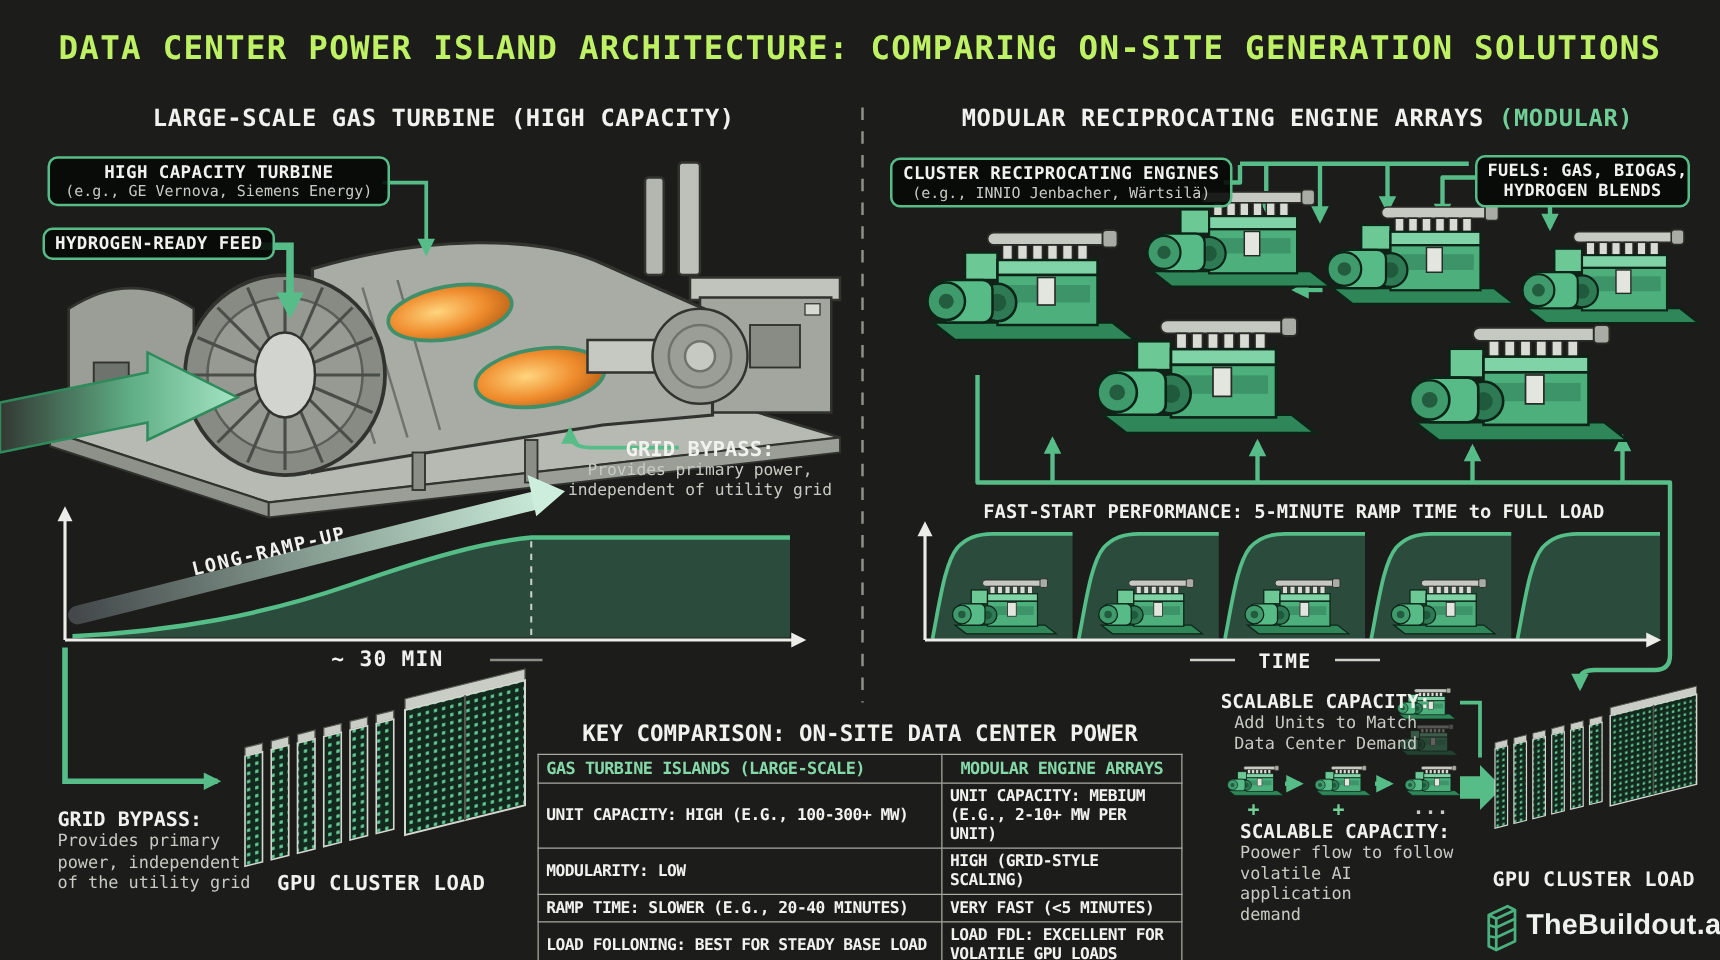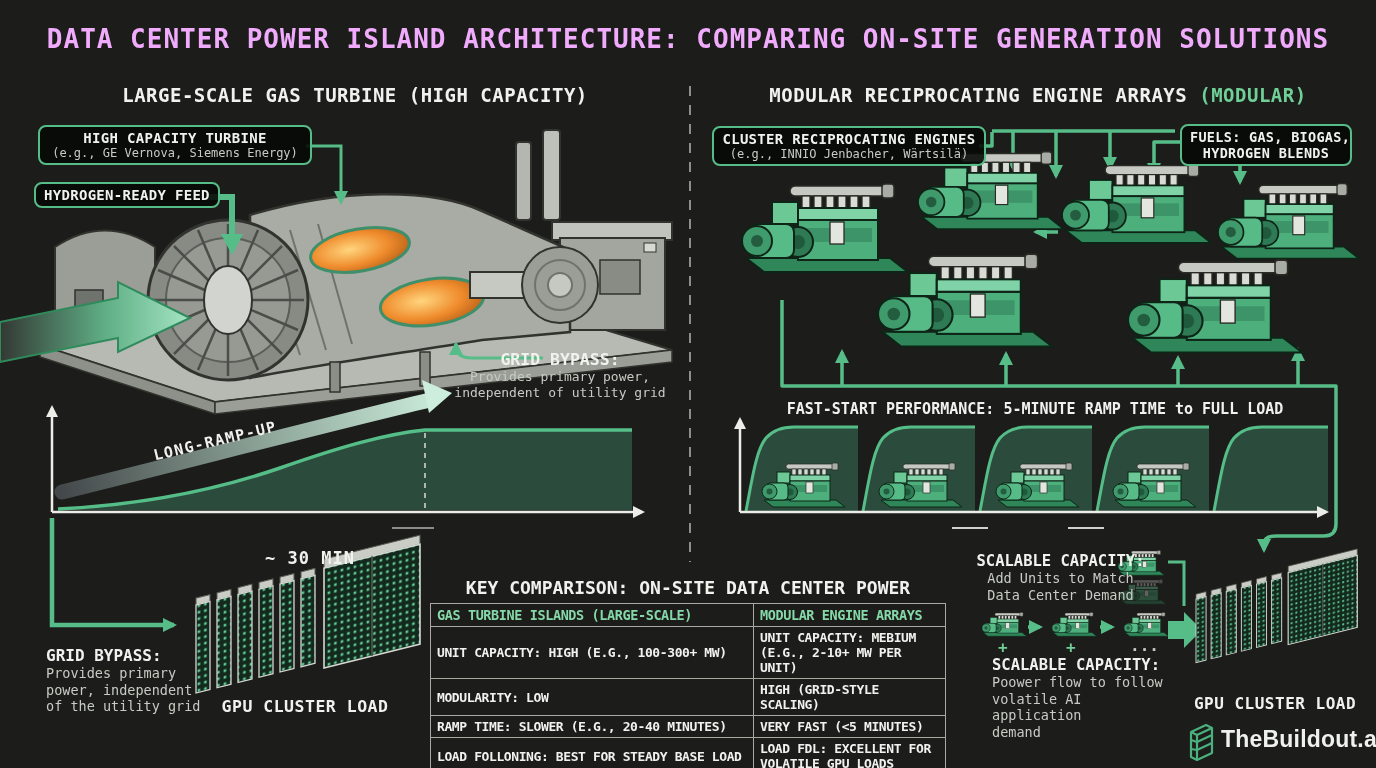--- a/index.html
+++ b/index.html
@@ -2,39 +2,39 @@
 <html><head>
 <meta charset="utf-8">
 <style>
   html,body{margin:0;padding:0;background:#101010;}
   #canvas{position:relative;width:1376px;height:768px;background:#1c1c1a;overflow:hidden;
           font-family:"DejaVu Sans Mono","Liberation Mono",monospace;}
   .abs{position:absolute;}
   .ctr{text-align:center;}
   .w{color:#f1f1ed;}
   .g{color:#c8cbc3;}
-  .pale{color:#f0abfc;}
+  .pale{color:#bef264;}
   .acc{color:#6fcf97;}
   .b{font-weight:bold;}
   #title{left:0;top:24px;width:1376px;font-size:26px;letter-spacing:1px;}
   .sec-h{top:84px;font-size:19px;letter-spacing:.5px;}
   .callout{border:2px solid #57bd88;border-radius:8px;background:rgba(8,10,8,.9);padding:3px 8px;}
   .c1{font-size:14px;letter-spacing:.3px;white-space:nowrap;}
   .c2{font-size:12px;white-space:nowrap;}
   .note-t{font-size:16.5px;}
   .note-l{font-size:13px;line-height:16px;}
   .small-l{font-size:13.5px;line-height:16.5px;}
   #ramp-label{transform:rotate(-13.5deg);font-size:15px;letter-spacing:1.5px;}
-  .axis-label{font-size:17px;letter-spacing:1px;margin-top:30px;}
+  .axis-label{font-size:17px;letter-spacing:1px;}
   .gpu-label{font-size:16.5px;letter-spacing:.5px;}
   table.cmp{border-collapse:collapse;width:516px;}
   table.cmp td,table.cmp th{border:1.6px solid #a9a9a2;padding:3px 6px;font-weight:bold;
      font-size:13px;letter-spacing:-0.4px;color:#f1f1ed;vertical-align:middle;}
   table.cmp th{color:#85d8a8;font-size:13.5px;}
-  th.lft{text-align:left;}  th.rgt{text-align:left;}
+  th.lft{text-align:left;}  th.rgt{text-align:center;}
   td{text-align:left;}
   .plus{font-size:16px;font-weight:bold;}
   #logo-text{font-family:"Liberation Sans","DejaVu Sans",sans-serif;font-weight:700;font-size:23px;color:#eff1ec;letter-spacing:.2px;}
 </style>
 </head>
 <body>
 
 <div id="canvas">
 
 <svg id="art" class="abs" width="1376" height="768" viewBox="0 0 1376 768" style="left:0;top:0">
@@ -331,20 +331,21 @@
   <div class="c2 g">(e.g., INNIO Jenbacher, Wärtsilä)</div>
 </div>
 
 <div class="abs callout ctr" style="left:1180px;top:124px;width:152px">
   <div class="c1 b w" style="font-size:13.5px">FUELS: GAS, BIOGAS,</div>
   <div class="c1 b w" style="font-size:13.5px">HYDROGEN BLENDS</div>
 </div>
 
 <div class="abs ctr b w" style="left:740px;top:400px;width:590px;font-size:15px">FAST-START PERFORMANCE: 5-MINUTE RAMP TIME to FULL LOAD</div>
 
+<div class="abs ctr b w" style="left:898px;top:519px;width:260px;font-size:16px;letter-spacing:1px">TIME</div>
 
 <div class="abs ctr" style="left:948px;top:552px;width:225px">
   <div class="b w" style="font-size:15.5px">SCALABLE CAPACITY:</div>
   <div class="small-l g">Add Units to Match</div>
   <div class="small-l g">Data Center Demand</div>
 </div>
 
 <span class="abs plus acc" style="left:998px;top:638px">+</span>
 <span class="abs plus acc" style="left:1066px;top:638px">+</span>
 <span class="abs plus g" style="left:1130px;top:636px">...</span>

